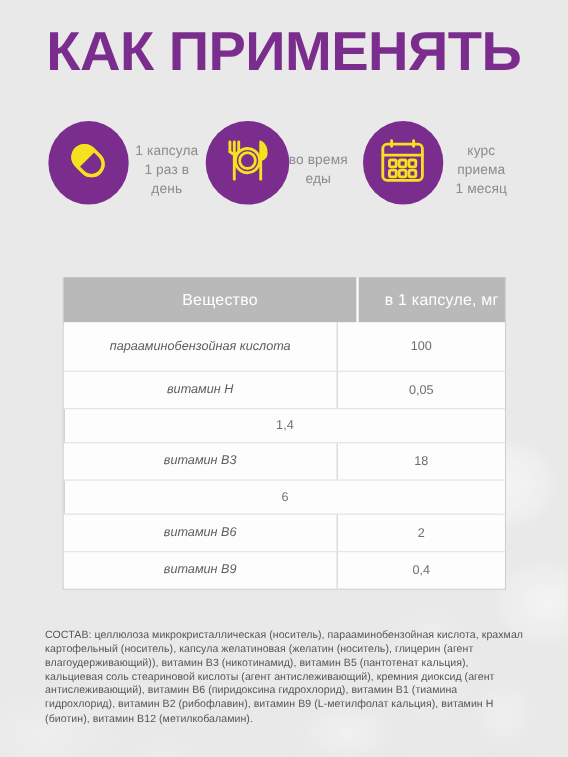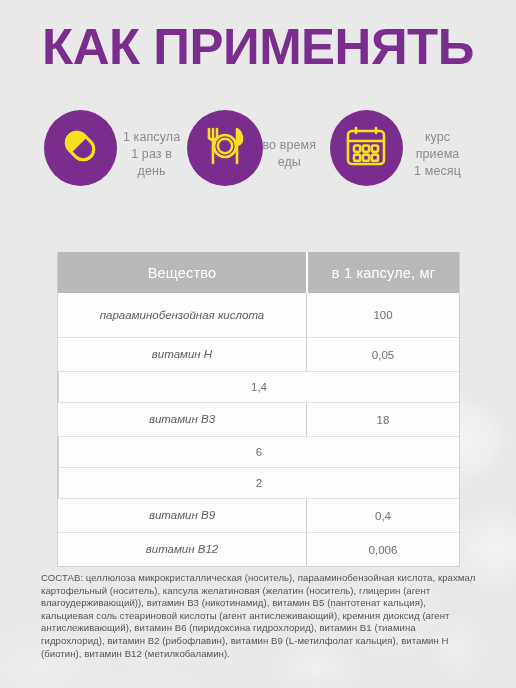--- a/index.html
+++ b/index.html
@@ -66,21 +66,21 @@
     position:absolute;left:57px;top:252px;width:403px;
     border:1px solid #cfcfcf;border-top:none;
     background:transparent;
     box-sizing:border-box;
   }
   .thead{
     display:flex;background:#b9b9b9;height:41px;
   }
   .thead .c1,.thead .c2{
     display:flex;align-items:center;justify-content:center;
-    color:#ffffff;font-size:14.5px;letter-spacing:.2px;
+    color:#ffffff;font-size:14.5px;letter-spacing:.2px;padding-left:18px;
   }
   .thead .c1{flex:0 0 248px;}
   .thead .c2{flex:1;border-left:2px solid #ffffff;}
 
   .trow{
     display:flex;border-top:1px solid #e2e2e2;
     background:#fdfdfd;
   }
   .trow:first-of-type{border-top:none;}
   .trow .c1{
@@ -211,28 +211,25 @@
           <div class="c2">1,4</div>
         </div>
         <div class="trow">
           <div class="c1">витамин B3</div>
           <div class="c2">18</div>
         </div>
         <div class="trow">
           <div class="c2">6</div>
         </div>
         <div class="trow">
+          <div class="c1">витамин B6</div>
           <div class="c2">2</div>
         </div>
         <div class="trow">
           <div class="c1">витамин B9</div>
           <div class="c2">0,4</div>
         </div>
-        <div class="trow">
-          <div class="c1">витамин B12</div>
-          <div class="c2">0,006</div>
-        </div>
       </div>
   </div>
 
   <div class="composition">СОСТАВ: целлюлоза микрокристаллическая (носитель), парааминобензойная кислота, крахмал картофельный (носитель), капсула желатиновая (желатин (носитель), глицерин (агент влагоудерживающий)), витамин B3 (никотинамид), витамин B5 (пантотенат кальция), кальциевая соль стеариновой кислоты (агент антислеживающий), кремния диоксид (агент антислеживающий), витамин B6 (пиридоксина гидрохлорид), витамин B1 (тиамина гидрохлорид), витамин B2 (рибофлавин), витамин B9 (L-метилфолат кальция), витамин H (биотин), витамин B12 (метилкобаламин).</div>
 
 </div>
 
 </body></html>

